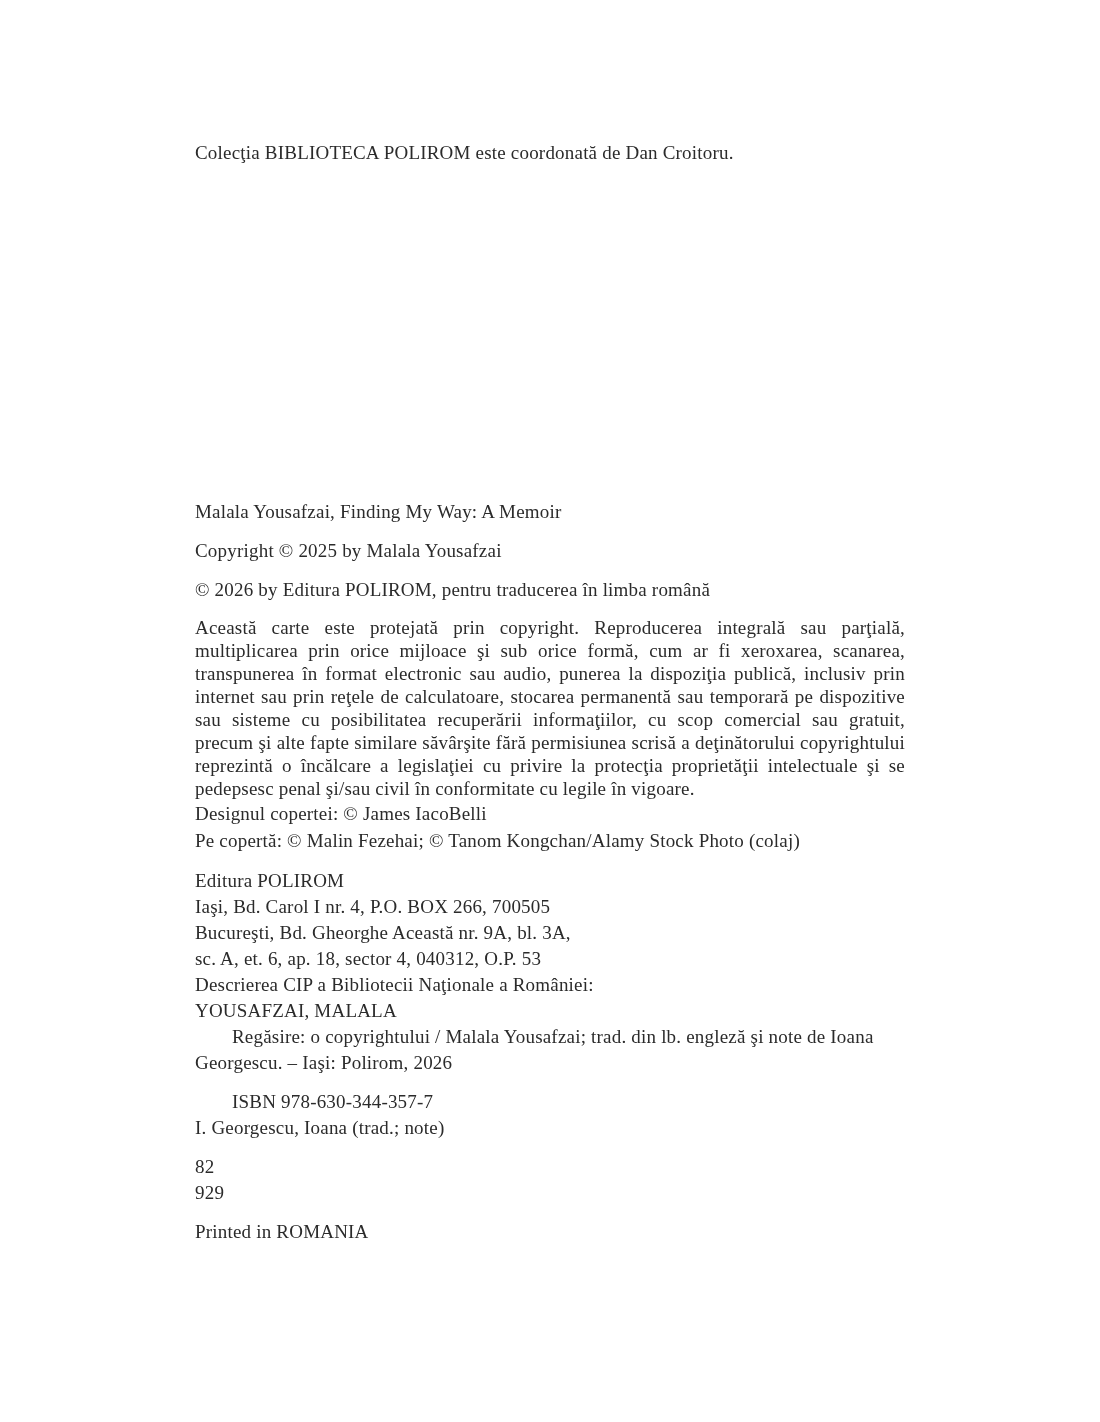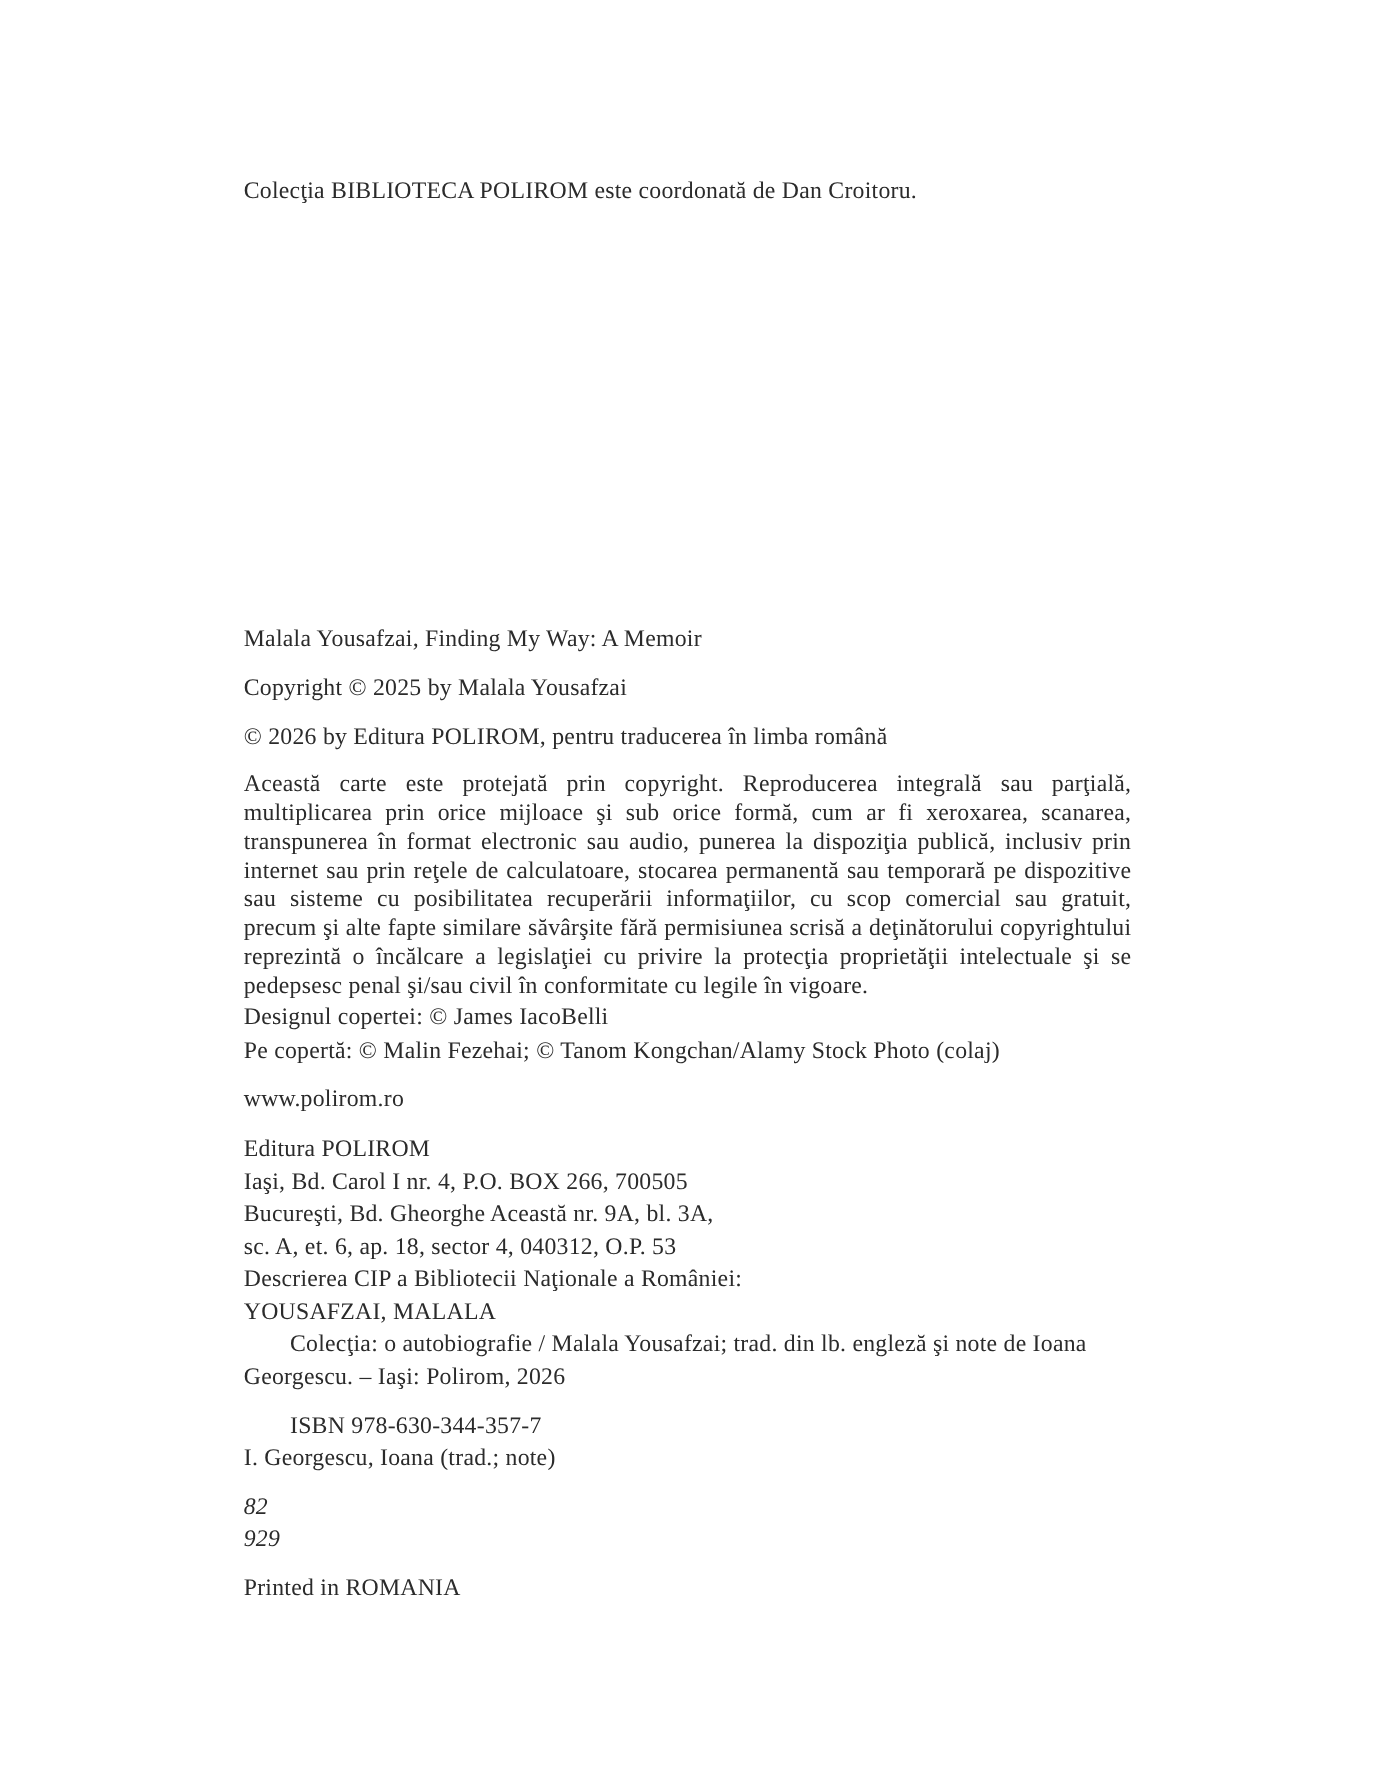--- a/index.html
+++ b/index.html
@@ -52,21 +52,20 @@
   .cip-entry {
     text-indent: 37px;
     margin-top: 0 !important;
   }
   .indent {
     margin-left: 37px !important;
     font-family: Liberation Serif, serif;
   }
   .udc-block {
     margin-top: 13px;
-    font-style: italic;
   }
 </style>
 </head>
 <body>
 
 <div class="page">
 
   <p>Colecţia BIBLIOTECA POLIROM este coordonată de Dan Croitoru.</p>
 
   <div class="big-gap"></div>
@@ -77,34 +76,33 @@
 
   <p class="para-gap">© 2026 by Editura POLIROM, pentru traducerea în limba română</p>
 
   <p class="legal">Această carte este protejată prin copyright. Reproducerea integrală sau parţială, multiplicarea prin orice mijloace şi sub orice formă, cum ar fi xeroxarea, scanarea, transpunerea în format electronic sau audio, punerea la dispoziţia publică, inclusiv prin internet sau prin reţele de calculatoare, stocarea permanentă sau temporară pe dispozitive sau sisteme cu posibilitatea recuperării informaţiilor, cu scop comercial sau gratuit, precum şi alte fapte similare săvârşite fără permisiunea scrisă a deţinătorului copyrightului reprezintă o încălcare a legislaţiei cu privire la protecţia proprietăţii intelectuale şi se pedepsesc penal şi/sau civil în conformitate cu legile în vigoare.</p>
 
   <div class="credits-block">
     <p>Designul copertei: © James IacoBelli</p>
     <p>Pe copertă: © Malin Fezehai; © Tanom Kongchan/Alamy Stock Photo (colaj)</p>
   </div>
 
-  <p class="para-gap italic">www.polirom.ro</p>
 
   <div class="publisher-block">
     <p>Editura POLIROM</p>
     <p>Iaşi, Bd. Carol I nr. 4, P.O. BOX 266, 700505</p>
     <p>Bucureşti, Bd. Gheorghe Această nr. 9A, bl. 3A,</p>
     <p>sc. A, et. 6, ap. 18, sector 4, 040312, O.P. 53</p>
   </div>
 
   <p class="publisher-block">Descrierea CIP a Bibliotecii Naţionale a României:</p>
 
   <p class="publisher-block">YOUSAFZAI, MALALA</p>
 
-  <p class="cip-entry"><span class="italic">Colecţia: o autobiografie</span><span> / Malala Yousafzai; trad. din lb. engleză şi note de Ioana Georgescu. – Iaşi: Polirom, 2026</span></p>
+  <p class="cip-entry"><span class="italic">Regăsire: o copyrightului</span><span> / Malala Yousafzai; trad. din lb. engleză şi note de Ioana Georgescu. – Iaşi: Polirom, 2026</span></p>
 
   <p class="para-gap indent">ISBN 978-630-344-357-7</p>
 
   <p class="publisher-block">I. Georgescu, Ioana (trad.; note)</p>
 
   <div class="udc-block">
     <p>82</p>
     <p>929</p>
   </div>
 

